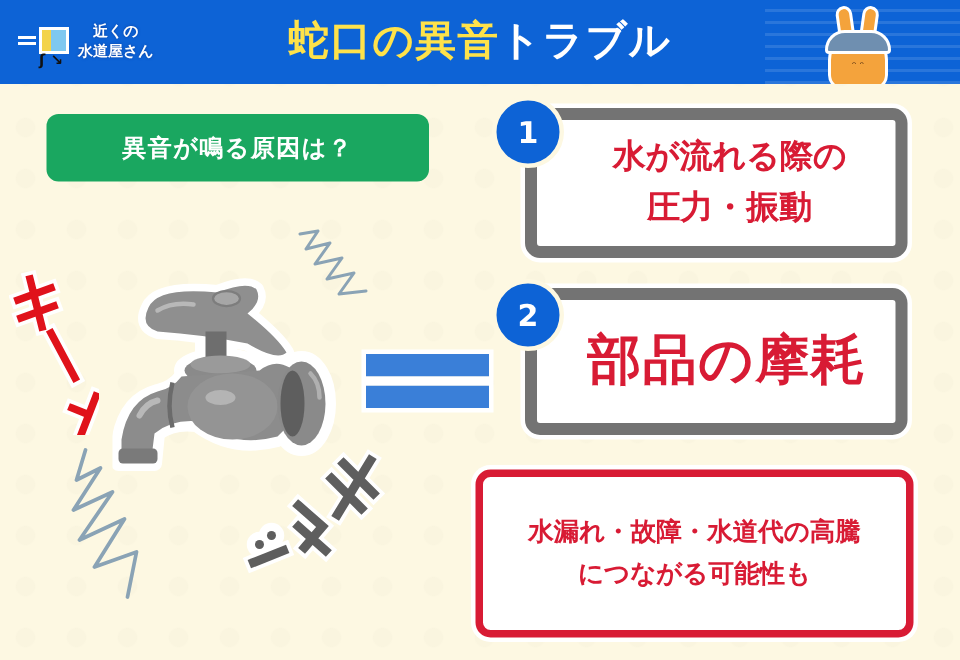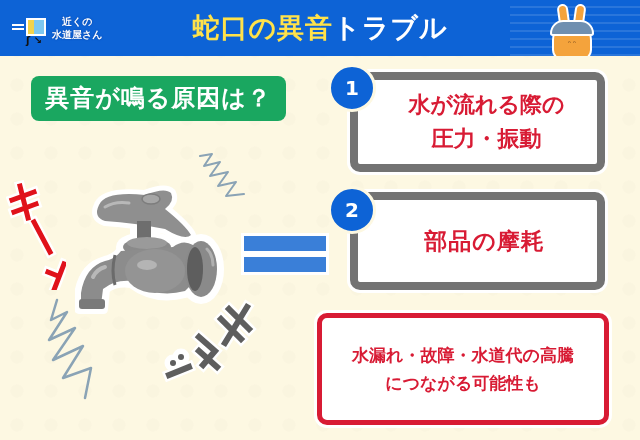--- a/index.html
+++ b/index.html
@@ -42,21 +42,21 @@
   .ear { position:absolute; top:0; width:11px; height:24px; background:#f4a33c; border:2px solid #fff; border-radius:6px 6px 4px 4px; }
   .ear.l { left:10px; transform:rotate(-8deg); }
   .ear.r { left:26px; transform:rotate(8deg); }
   .head { position:absolute; left:4px; top:18px; width:40px; height:38px; background:#f4a33c; border:2px solid #fff; border-radius:18px 18px 10px 10px; }
   .cap { position:absolute; left:2px; top:16px; width:44px; height:16px; background:#6f8fb0; border:2px solid #fff; border-radius:20px 20px 4px 4px; }
   .face { position:absolute; left:16px; top:36px; width:16px; height:8px; font-size:7px; color:#4a2a10; text-align:center; line-height:8px; }
 
   .question {
     position:absolute; left:31px; top:76px; width:255px; height:45px;
     background:#1aa760; border-radius:8px;
-    color:#fff; font-size:24px; font-weight:bold; line-height:45px; text-align:center;
+    color:#fff; font-size:16px; font-weight:bold; line-height:45px; text-align:center;
     letter-spacing:1px;
   }
 
   .faucet-wrap { position:absolute; left:75px; top:185px; width:165px; height:140px; }
   .faucet-svg { width:165px; height:140px; }
 
   .sound-kiin {
     position:absolute; left:6px; top:180px; width:60px; height:110px;
   }
   .sound-kyu {
@@ -78,21 +78,21 @@
     border-radius:10px; display:flex; align-items:center; justify-content:center;
     text-align:center; font-weight:bold;
   }
   .card.blue { border:8px solid #737373; box-shadow:0 0 0 3px #fff; }
   .card.red { border:5px solid #d81b34; box-shadow:0 0 0 3px #fff; }
   .card1 { left:350px; top:72px; width:255px; height:100px; }
   .card2 { left:350px; top:192px; width:255px; height:98px; }
   .card3 { left:317px; top:313px; width:292px; height:112px; }
   .card .text { color:#d81b34; }
   .card1 .text { font-size:22px; line-height:34px; margin-left:18px; }
-  .card2 .text { font-size:23px; line-height:40px; letter-spacing:1px; margin-left:14px; }
+  .card2 .text { font-size:36px; line-height:40px; letter-spacing:1px; margin-left:14px; }
   .card3 .text { font-size:17px; line-height:28px; }
 
   .badge {
     position:absolute; width:48px; height:48px; border-radius:50%;
     background:#0d63d6; color:#fff; font-weight:bold; font-size:20px;
     display:flex; align-items:center; justify-content:center;
     border:3px solid #fdf8e2;
   }
   .badge1 { left:328px; top:64px; }
   .badge2 { left:328px; top:186px; }

